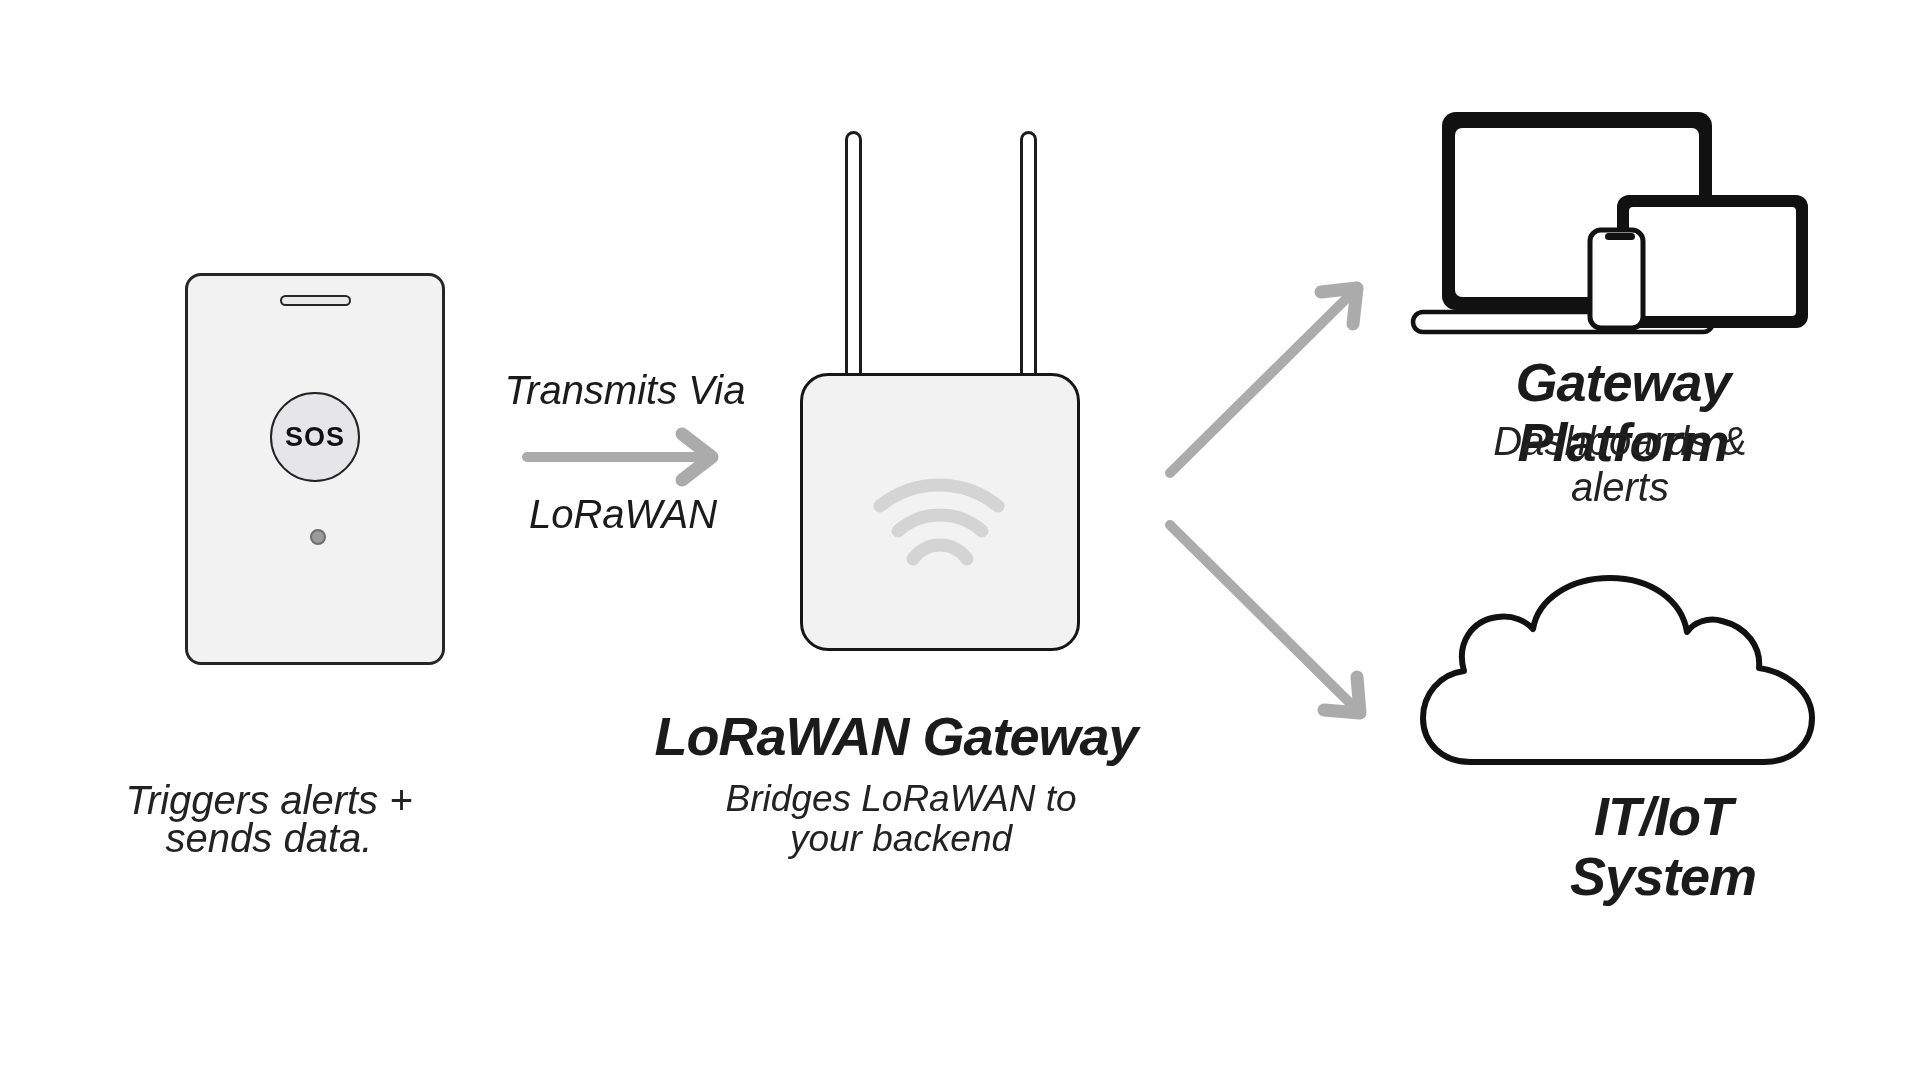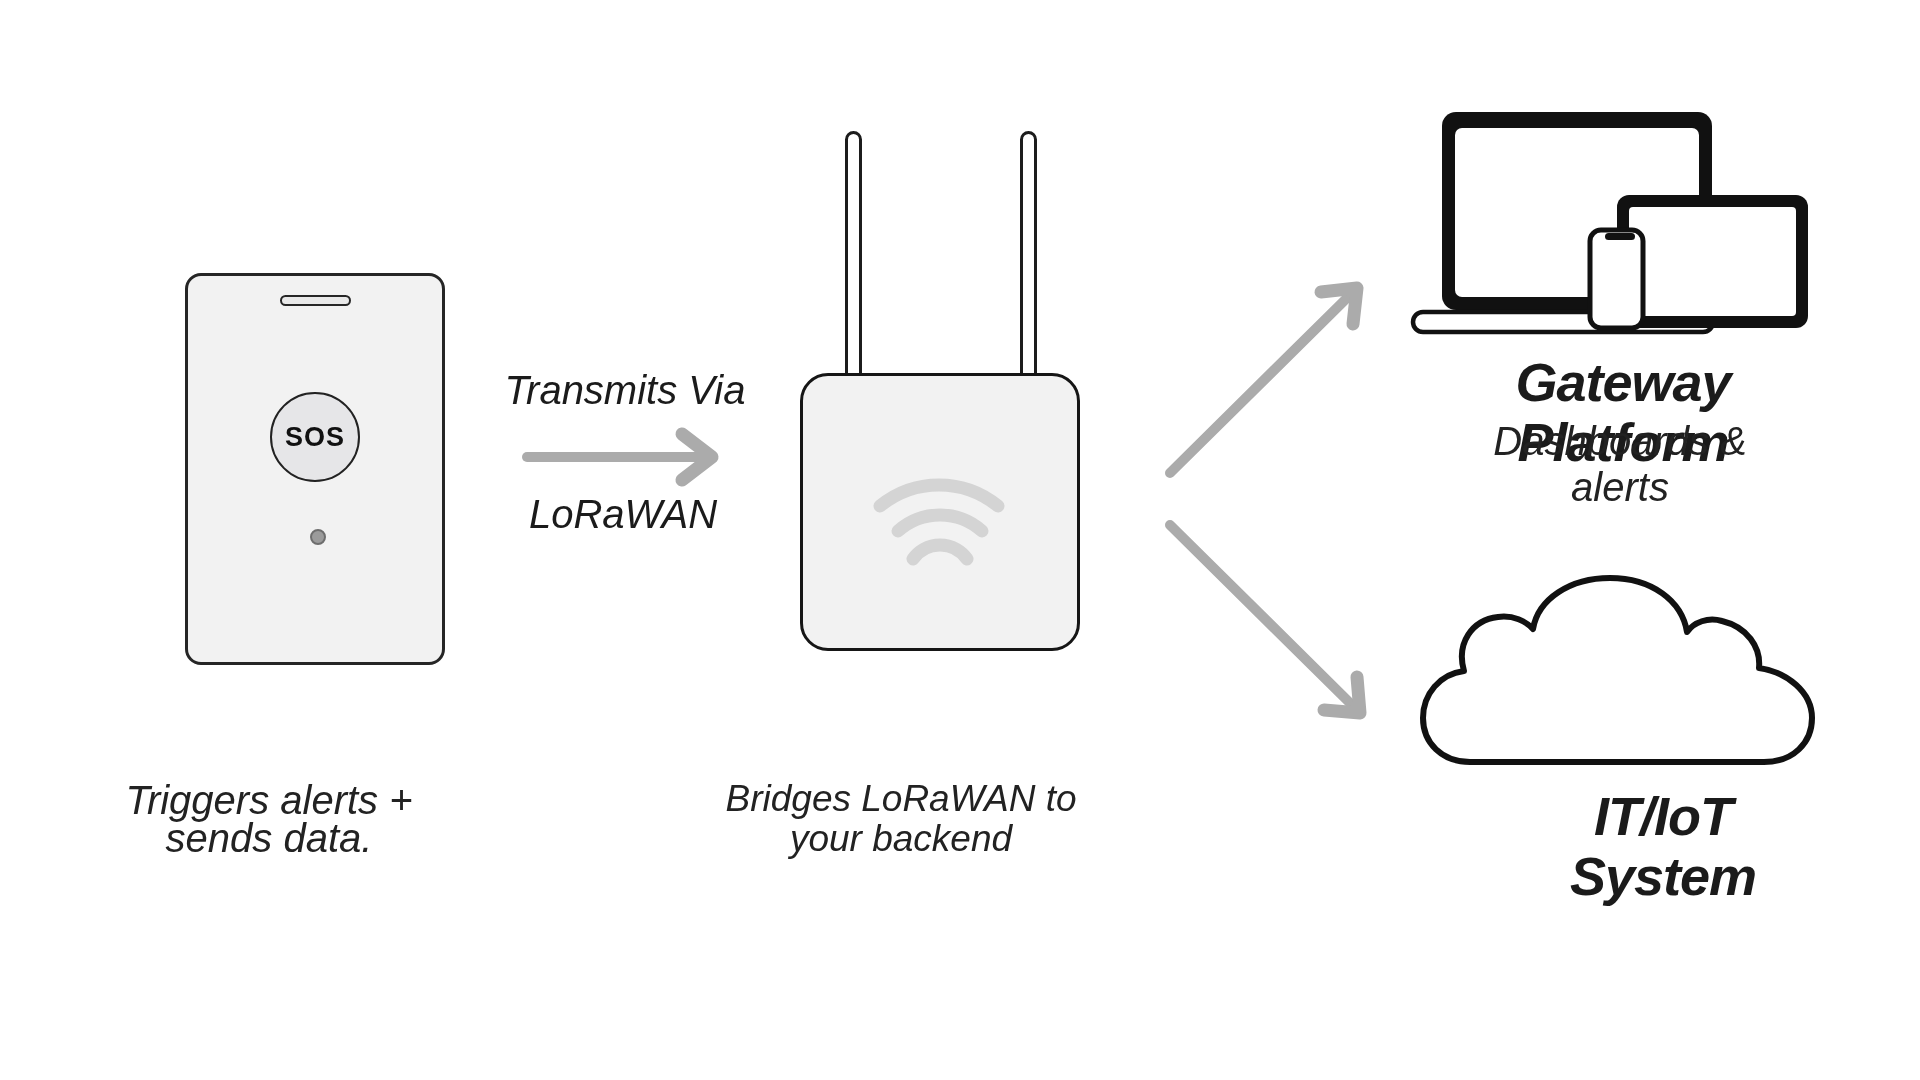--- a/index.html
+++ b/index.html
@@ -58,20 +58,21 @@
   </div>
   <div class="abs ctext node-sub" style="left:269px;top:781px;font-size:40px;line-height:38px;">Triggers alerts +
 sends data.</div>
 
   <div class="abs ctext link-label" style="left:625px;top:368px;">Transmits Via</div>
   <div class="abs ctext link-label" style="left:623px;top:492px;">LoRaWAN</div>
 
   <div class="abs antenna" style="left:845px;top:131px;"></div>
   <div class="abs antenna" style="left:1020px;top:131px;"></div>
   <div class="abs gateway-body"></div>
+  <div class="abs ctext node-title" style="left:896px;top:706px;">LoRaWAN Gateway</div>
   <div class="abs ctext node-sub" style="left:901px;top:779px;font-size:37px;line-height:40px;">Bridges LoRaWAN to
 your backend</div>
 
   <svg class="abs" style="left:1405px;top:100px;" width="485" height="240" viewBox="0 0 485 240">
     <g>
       <rect x="37" y="12" width="270" height="198" rx="14" fill="#111111"></rect>
       <rect x="50" y="28" width="244" height="169" rx="7" fill="#ffffff"></rect>
       <rect x="8" y="212" width="300" height="20" rx="10" fill="#ffffff" stroke="#111111" stroke-width="4.5"></rect>
     </g>
     <g>

